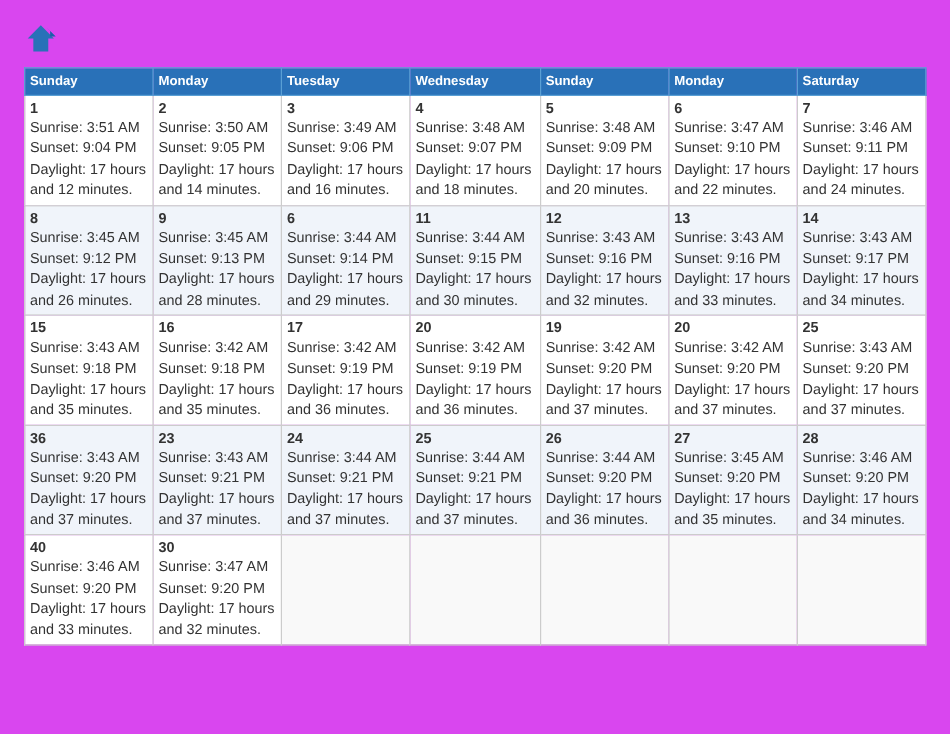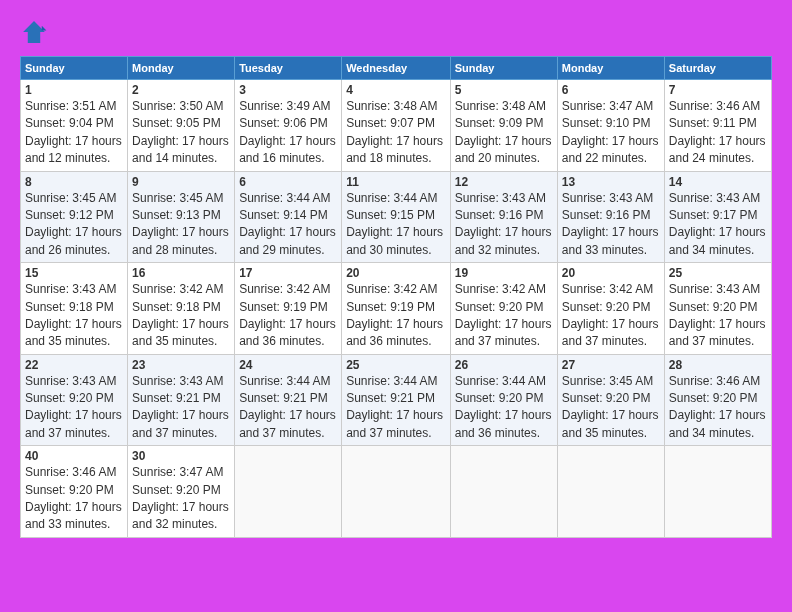--- a/index.html
+++ b/index.html
@@ -213,21 +213,21 @@
             <span class="day-num">20</span>
             <div class="day-info">Sunrise: 3:42 AM<br>Sunset: 9:20 PM<br>Daylight: 17 hours and 37 minutes.</div>
           </td>
           <td>
             <span class="day-num">25</span>
             <div class="day-info">Sunrise: 3:43 AM<br>Sunset: 9:20 PM<br>Daylight: 17 hours and 37 minutes.</div>
           </td>
         </tr>
         <tr>
           <td>
-            <span class="day-num">22</span>
+            <span class="day-num">36</span>
             <div class="day-info">Sunrise: 3:43 AM<br>Sunset: 9:20 PM<br>Daylight: 17 hours and 37 minutes.</div>
           </td>
           <td>
             <span class="day-num">23</span>
             <div class="day-info">Sunrise: 3:43 AM<br>Sunset: 9:21 PM<br>Daylight: 17 hours and 37 minutes.</div>
           </td>
           <td>
             <span class="day-num">24</span>
             <div class="day-info">Sunrise: 3:44 AM<br>Sunset: 9:21 PM<br>Daylight: 17 hours and 37 minutes.</div>
           </td>

